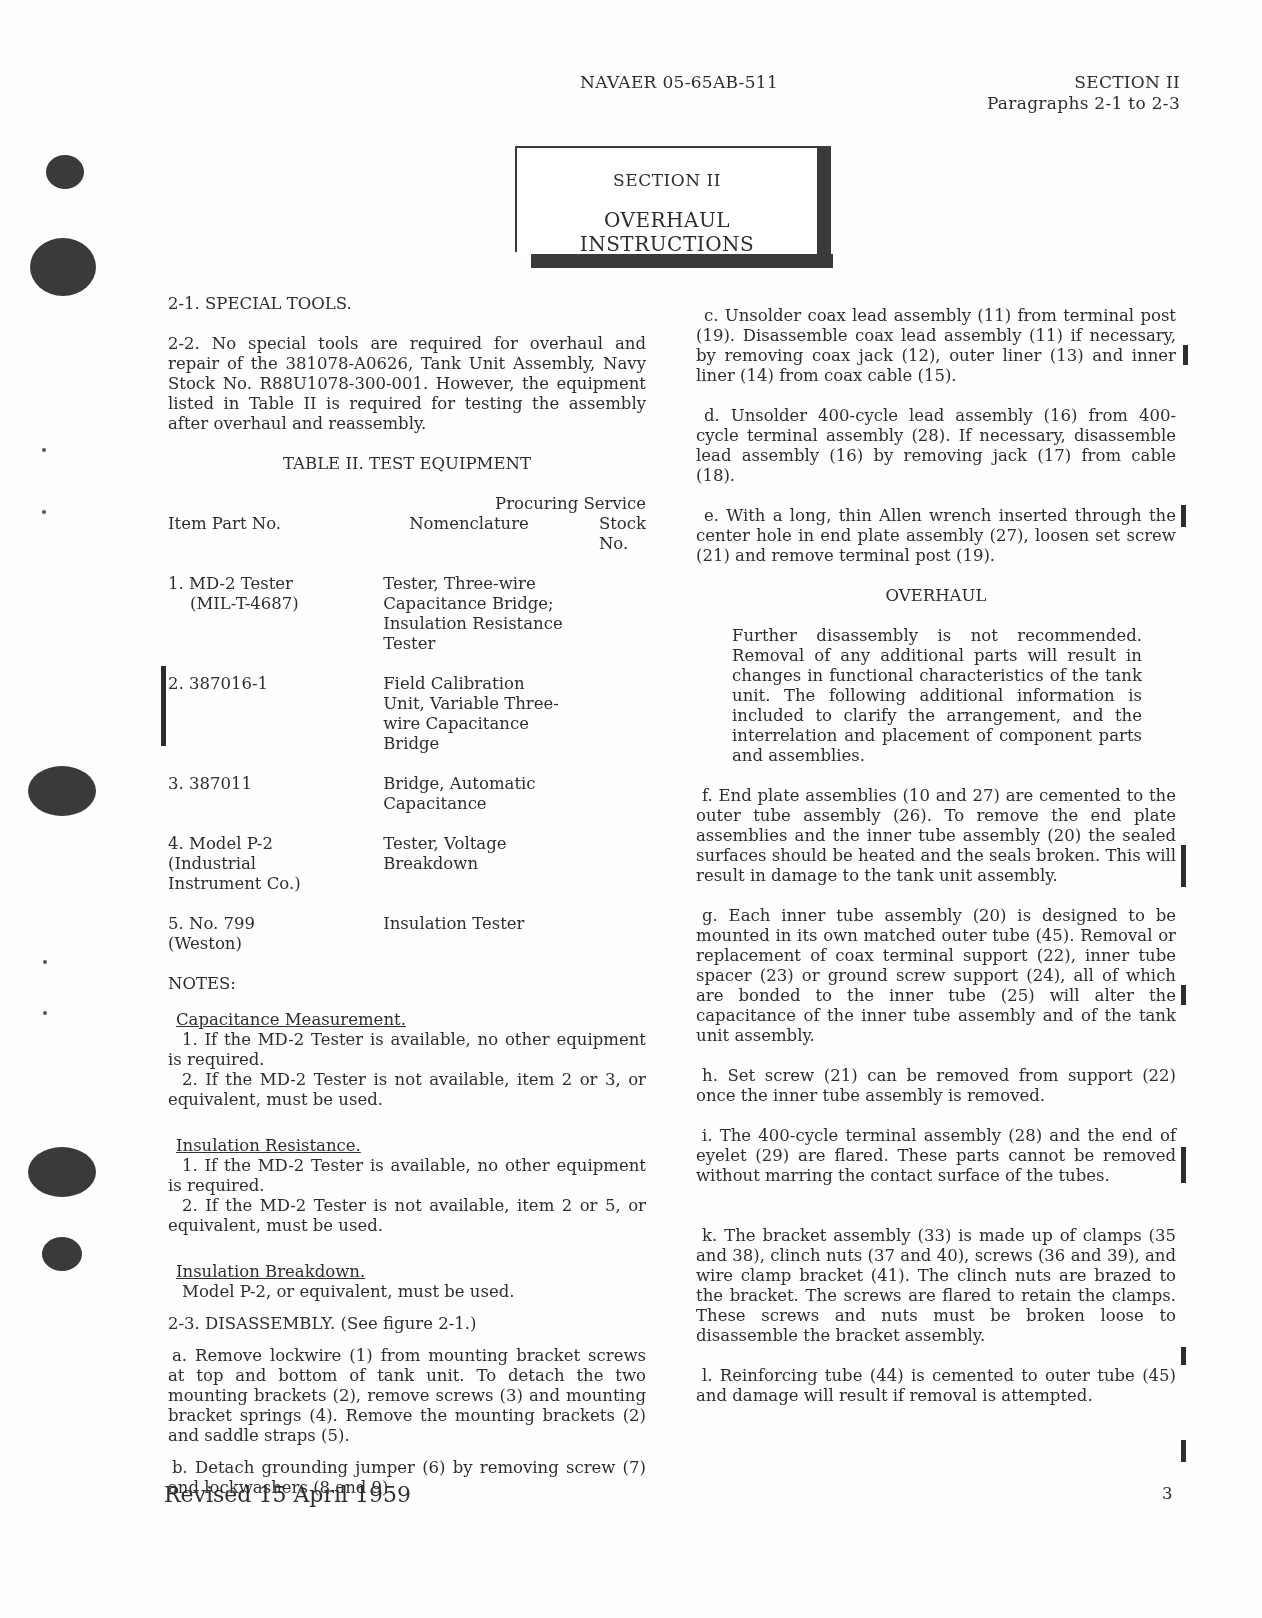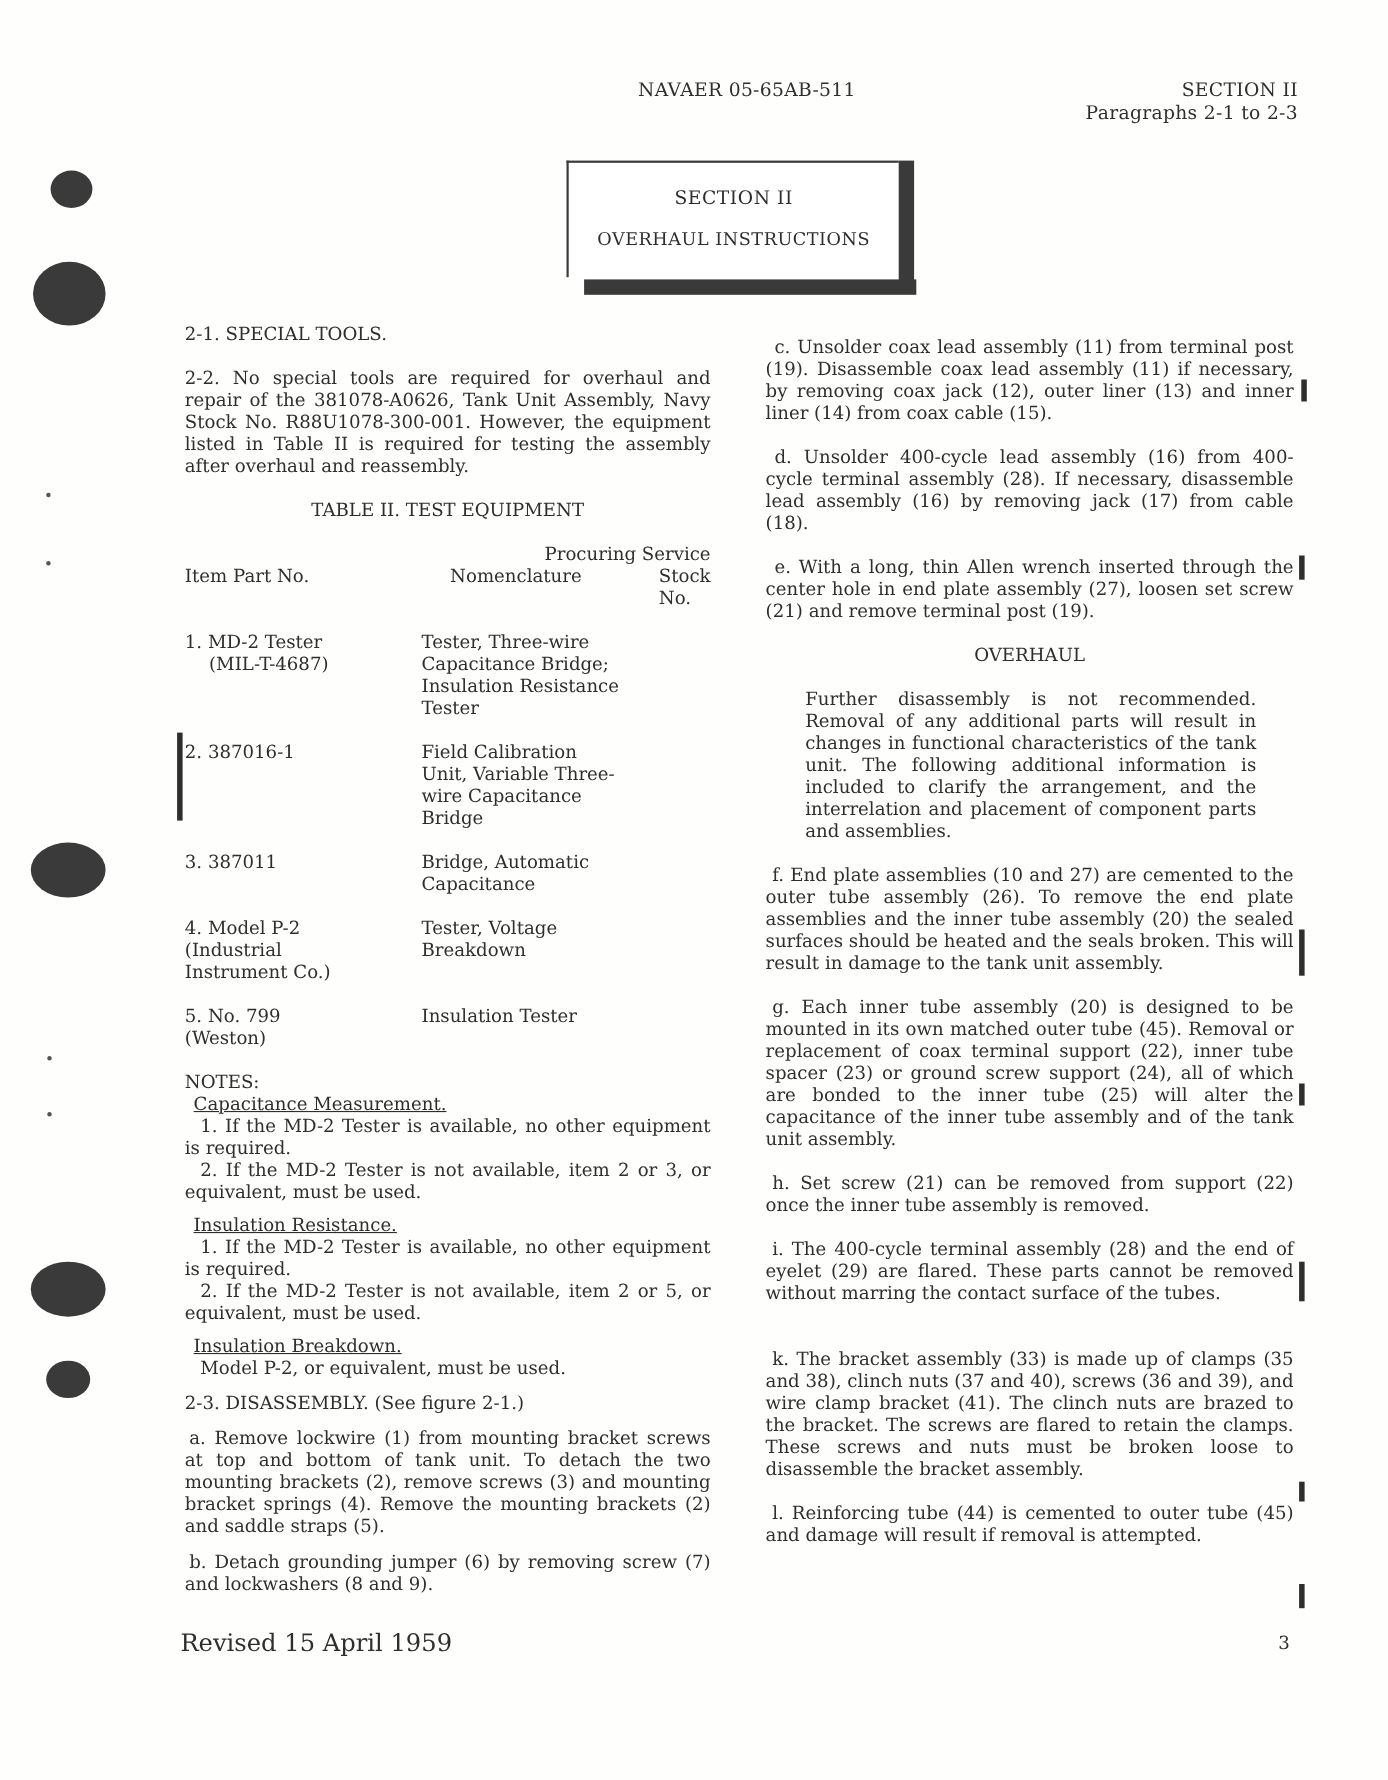--- a/index.html
+++ b/index.html
@@ -13,34 +13,34 @@
   .hdr-left { left:580px; top:72px; font-size:17px; letter-spacing:0.3px; }
   .hdr-right { right:82px; top:72px; text-align:right; font-size:17px; line-height:21px; letter-spacing:0.3px; }
   .section-box {
     left:515px; top:146px; width:300px; height:104px;
     border:2px solid #3a3a3a; border-right:none; border-bottom:none;
     background:#fff;
   }
   .section-box .shadow-r { position:absolute; right:-14px; top:-2px; width:14px; height:120px; background:#3a3a3a; }
   .section-box .shadow-b { position:absolute; left:14px; bottom:-16px; width:302px; height:14px; background:#3a3a3a; }
   .section-box .line1 { position:absolute; width:100%; text-align:center; top:22px; font-size:17px; letter-spacing:0.5px; }
-  .section-box .line2 { position:absolute; width:100%; text-align:center; top:60px; font-size:16px; letter-spacing:0.5px; }
+  .section-box .line2 { position:absolute; width:100%; text-align:center; top:60px; font-size:20px; letter-spacing:0.5px; }
 
   .col { position:absolute; line-height:20px; }
   .left-col { left:168px; top:294px; width:478px; }
   .right-col { left:696px; top:306px; width:480px; }
   p { margin:0; text-align:justify; }
   .gap { height:20px; }
   .center { text-align:center; }
   .tbl { width:100%; border-collapse:collapse; }
   .tbl td { vertical-align:top; padding:0; line-height:20px; }
   .tbl .c1 { width:172px; }
   .tbl .c2 { width:180px; }
   .ul { text-decoration:underline; }
-  .indent1 { padding-left:8px; }
+  .indent1 { padding-left:8px;margin-top:16px; }
   .indent2 { padding-left:14px; }
   .caution-body { padding-left:36px; width:410px; }
   .changebar { position:absolute; width:5px; background:#2e2e2e; }
   .hole { position:absolute; background:#3a3a3a; border-radius:50%; }
   .dot { position:absolute; width:4px; height:4px; background:#555; border-radius:50%; }
   .footer-left { left:164px; top:1482px; font-size:22px; }
   .footer-right { left:1162px; top:1484px; font-size:16.5px; }
 </style>
 </head>
 <body>

